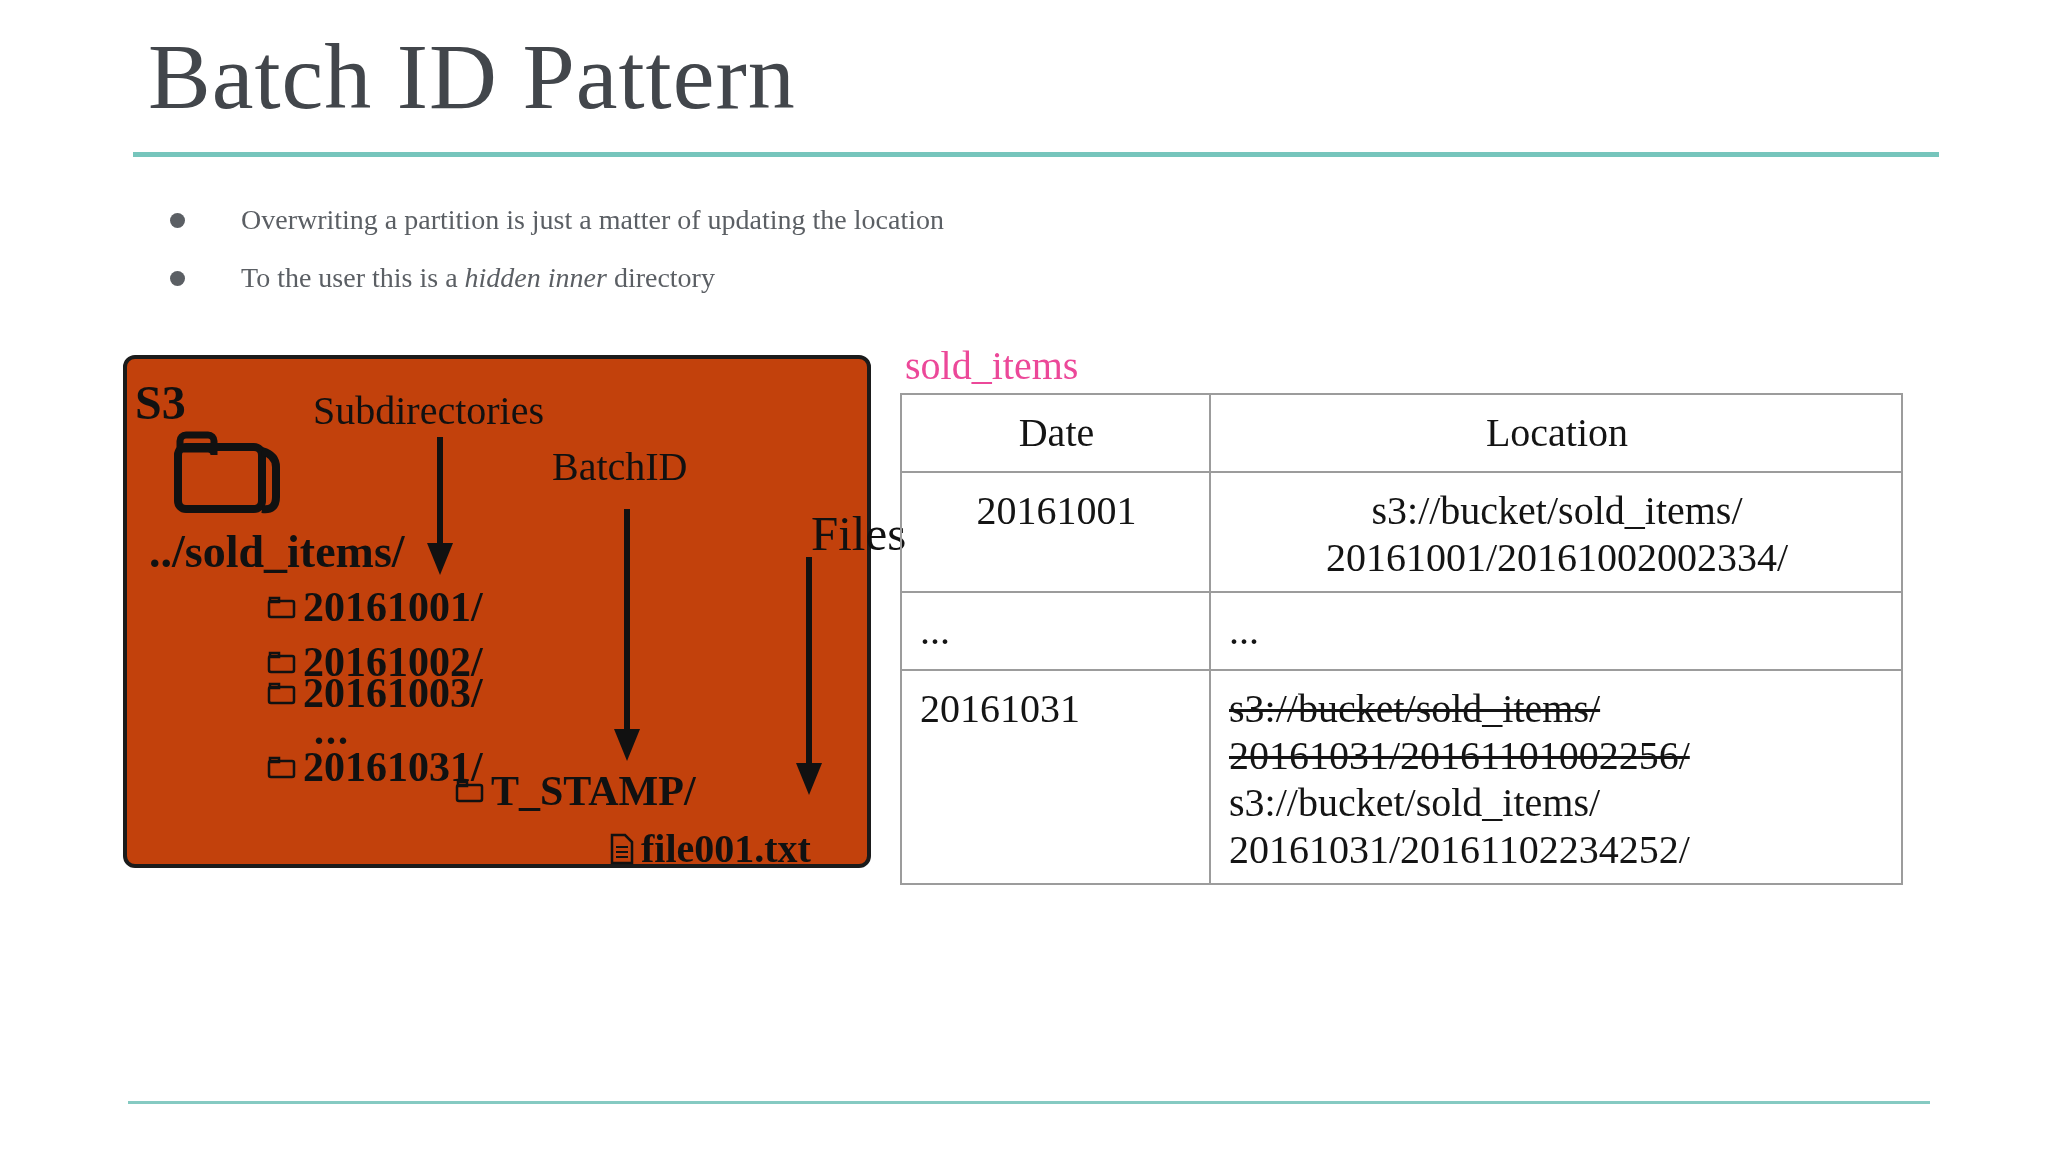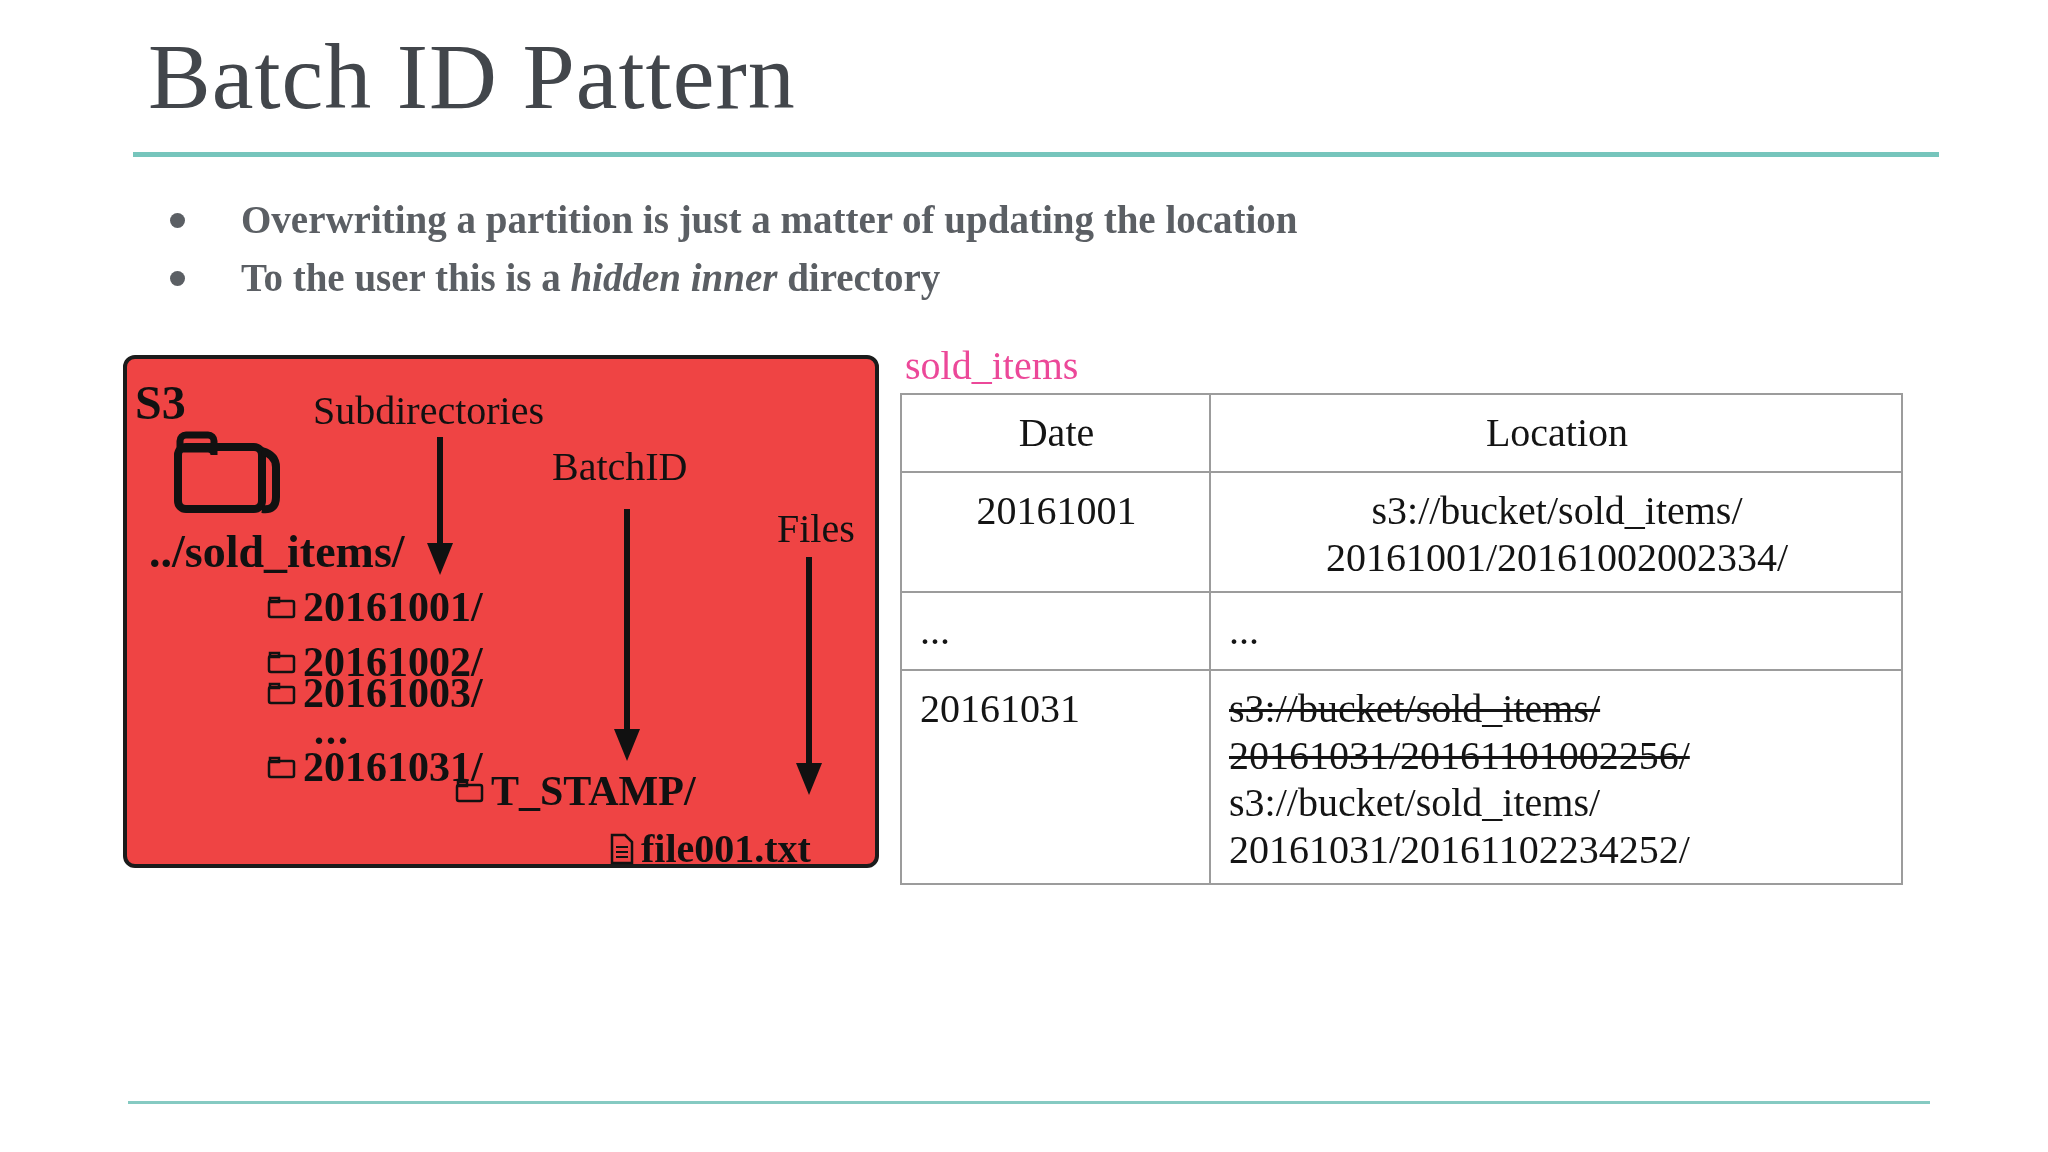--- a/index.html
+++ b/index.html
@@ -24,34 +24,33 @@
     position:absolute;left:128px;top:1101px;width:1802px;height:3px;
     background:#85cac2;
   }
   
   .bullets{position:absolute;left:170px;top:198px;}
   .bullet-row{display:flex;align-items:flex-start;margin-bottom:14px;}
   .bullet-dot{
     width:15px;height:15px;border-radius:50%;background:#5b5f64;
     margin-top:15px;margin-right:56px;flex:0 0 auto;
   }
-  .bullet-text{font-size:39px;color:#5b5f64;line-height:44px;white-space:nowrap;font-weight:bold;}
+  .bullet-text{font-size:28px;color:#5b5f64;line-height:44px;white-space:nowrap;}
   .bullet-text .it{font-style:italic;}
   
   .diagram{
     position:absolute;left:123px;top:355px;width:740px;height:505px;
-    border:4px solid #1b1b1b;border-radius:12px;background:#ef4444;
+    border:4px solid #1b1b1b;border-radius:12px;background:#c2410c;
     color:#111;
-    padding-left:8px;
   }
   .diagram .abs{position:absolute;white-space:nowrap;}
   .s3-label{left:8px;top:16px;font-size:48px;font-weight:700;}
   .subdirs-label{left:186px;top:28px;font-size:40px;}
   .batchid-label{left:425px;top:84px;font-size:40px;}
-  .files-label{left:650px;top:146px;font-size:40px;}
+  .files-label{left:684px;top:146px;font-size:49px;}
   .rootpath{left:22px;top:166px;font-size:46px;font-weight:700;}
   .dir-row{display:flex;align-items:center;font-size:42px;font-weight:700;}
   .dir-row .ficon{margin-right:6px;flex:0 0 auto;}
   .dots-row{left:150px;top:348px;width:110px;text-align:center;font-size:40px;font-weight:700;letter-spacing:2px;}
   .arrows{position:absolute;left:0;top:0;width:740px;height:505px;}
   
   .tbl-caption{
     position:absolute;left:905px;top:342px;
     font-size:40px;color:#ec4899;white-space:nowrap;
   }

